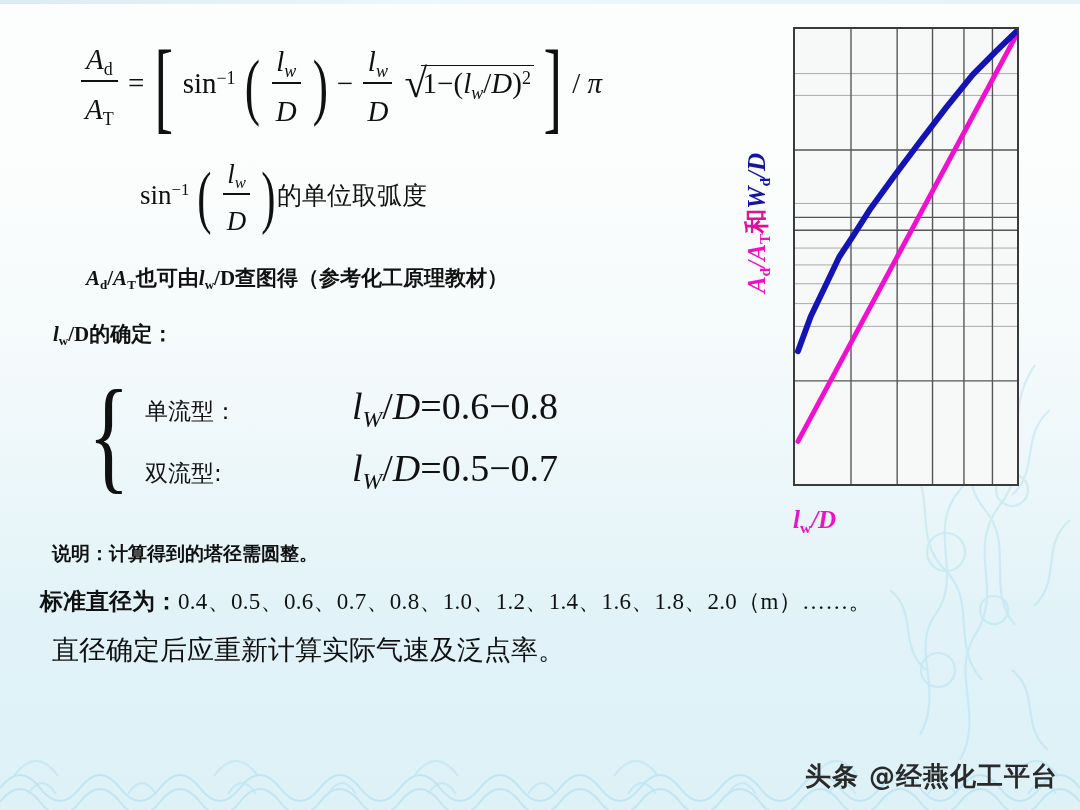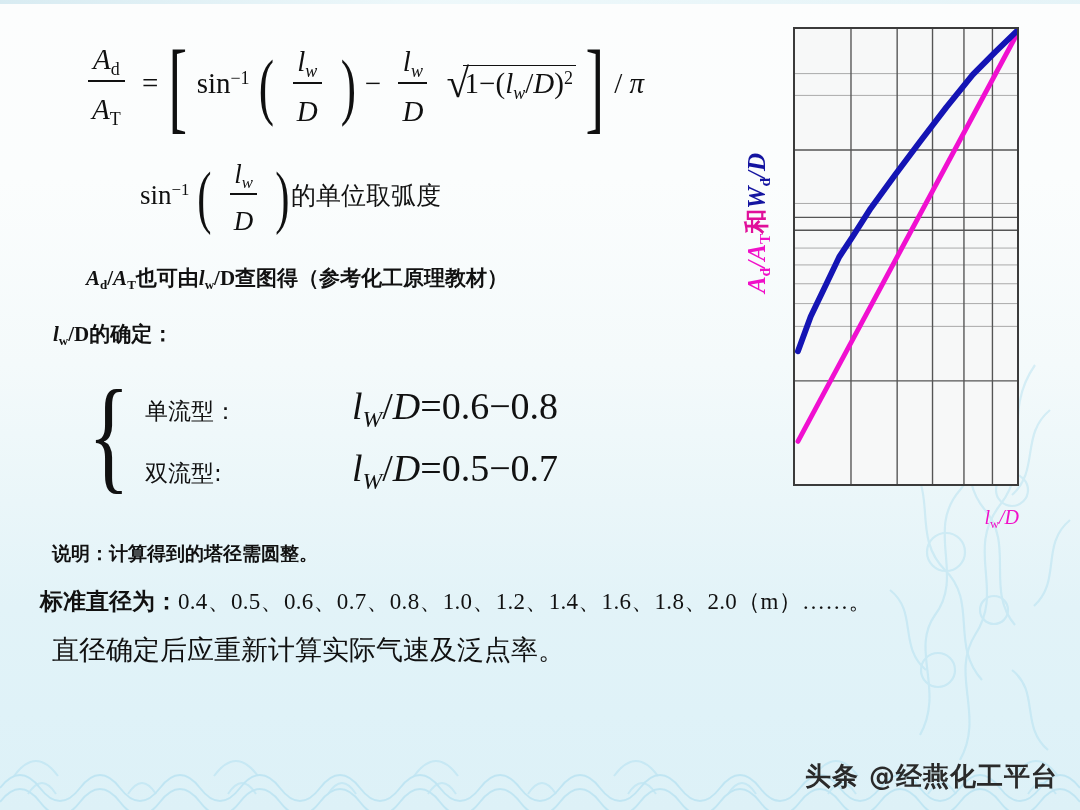--- a/index.html
+++ b/index.html
@@ -73,21 +73,21 @@
     font-size: .62em;
     vertical-align: 0.52em;
     font-style: normal;
   }
   .frac {
     display: inline-flex;
     flex-direction: column;
     vertical-align: middle;
     text-align: center;
     line-height: 1.06;
-    margin: 0 10px;
+    margin: 0 3px;
   }
   .frac .num { padding: 0 4px 1px 4px; }
   .frac .den { padding: 12px 4px 0 4px; border-top: 2px solid #111; }
 
   .paren {
     display: inline-block;
     font-size: 2.55em;
     font-family: "Liberation Serif", serif;
     font-weight: 300;
     vertical-align: middle;
@@ -286,25 +286,25 @@
   #ylabel .cn {
     font-family: "DejaVu Sans", sans-serif;
     font-style: normal;
     color: #e0109a;
   }
   #xlabel {
     position: absolute;
     left: 73px;
     top: 492px;
     width: 226px;
-    text-align: right;
-    font-family: "Liberation Serif", serif;
-    font-weight: normal;
+    text-align: left;
+    font-family: "Liberation Serif", serif;
+    font-weight: bold;
     font-style: italic;
-    font-size: 20px;
+    font-size: 25px;
     color: #f010c8;
   }
 
   
   #watermark {
     position: absolute;
     right: 22px;
     bottom: 16px;
     font-family: "DejaVu Sans", sans-serif;
     font-size: 26px;

